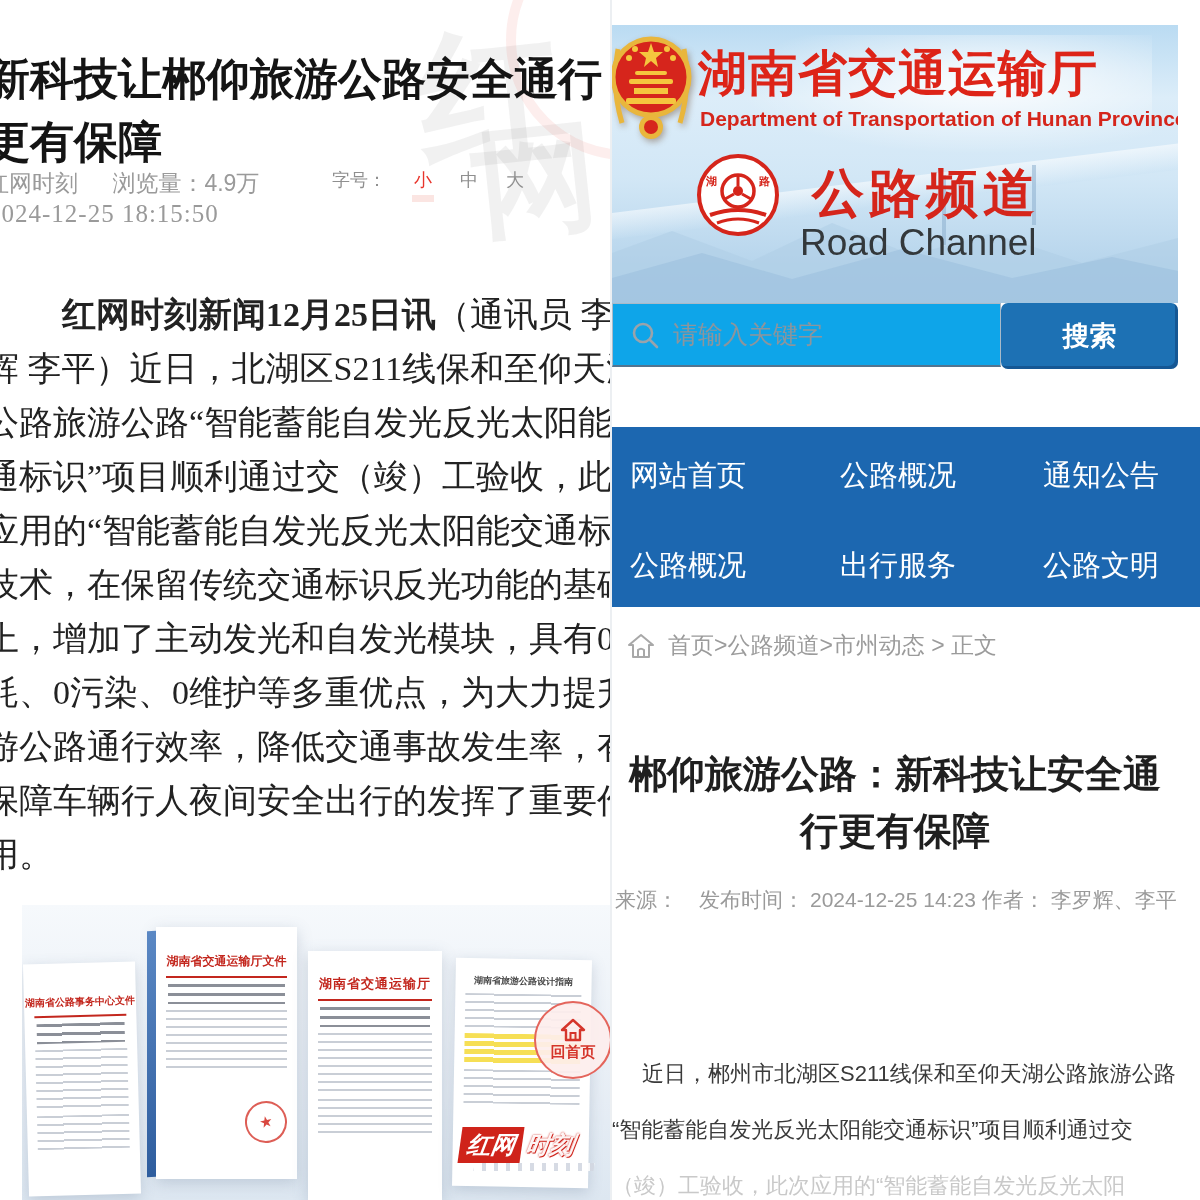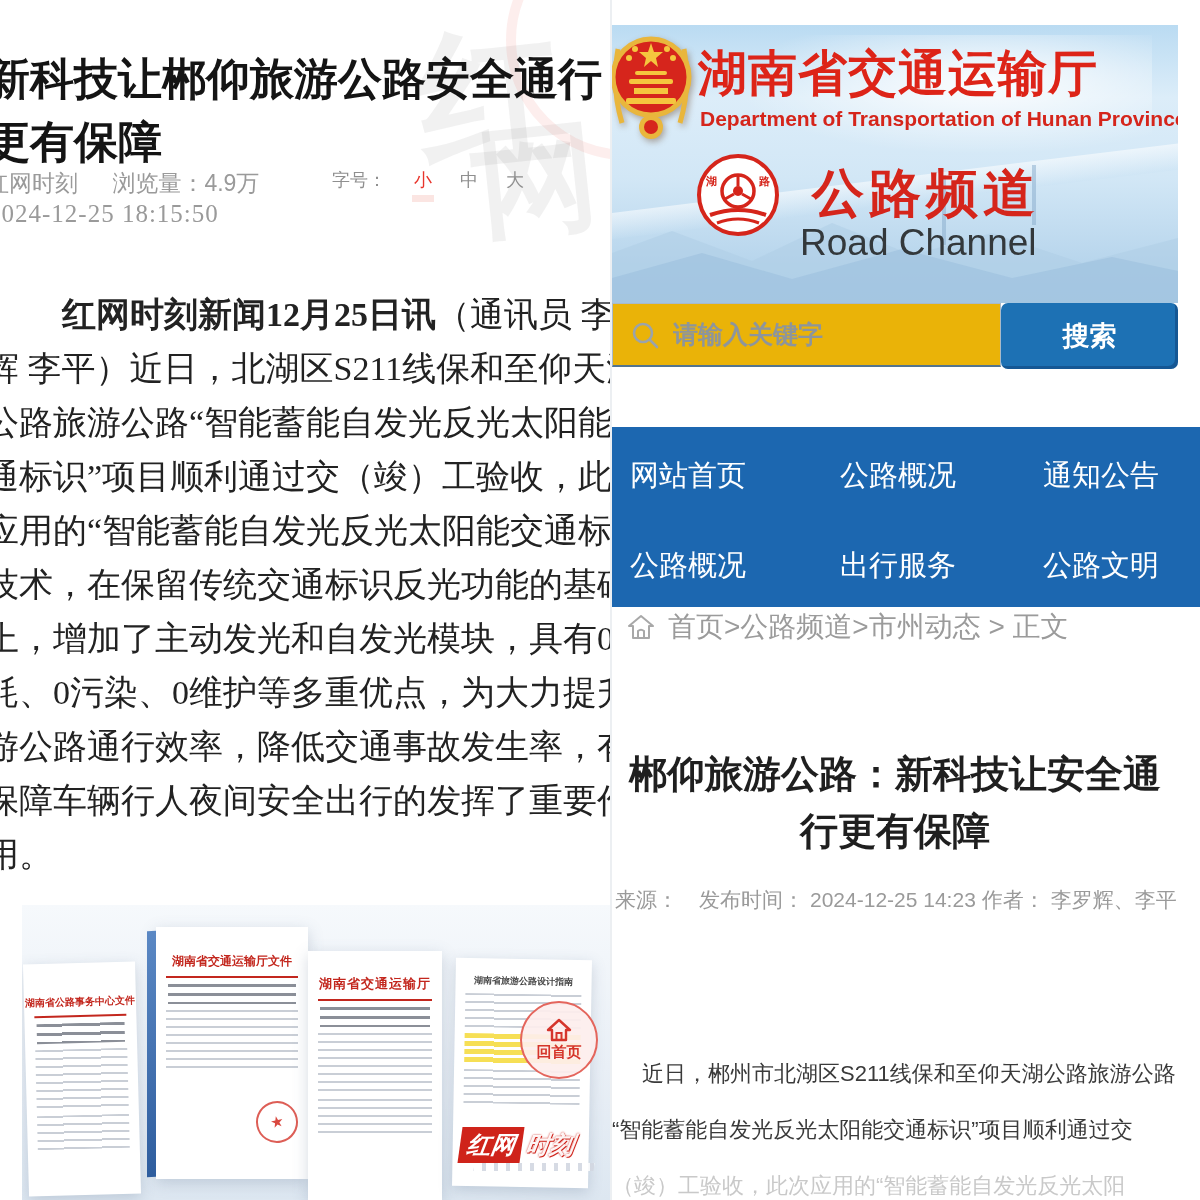--- a/index.html
+++ b/index.html
@@ -28,31 +28,31 @@
   .l-figure{position:absolute;left:22px;top:905px;width:588px;height:295px;overflow:hidden;
             background:linear-gradient(180deg,#f6f9fc 0%,#e9eff6 55%,#dde7f1 100%);}
   .doc{position:absolute;background:#fff;box-shadow:0 4px 14px rgba(90,110,140,.25);}
   .doc .dt-red{color:#c3271e;font-weight:700;text-align:center;white-space:nowrap;overflow:hidden;}
   .doc .rule{height:2px;background:#c3271e;margin:6px 10px;}
   .doc .fake{margin:6px 10px;height:60px;background:repeating-linear-gradient(180deg,#c9ced6 0 2px,transparent 2px 8px);}
   .doc .fake.small{height:34px;}
   .doc .dark{margin:4px 12px;height:20px;background:repeating-linear-gradient(180deg,#8b8f98 0 3px,transparent 3px 9px);}
   .doc1{left:4px;top:58px;width:112px;height:232px;transform:rotate(-1.5deg);}
   .doc1 .dt-red{font-size:10px;margin-top:32px;}
-  .doc2{left:134px;top:22px;width:152px;height:252px;}
+  .doc2{left:134px;top:22px;width:141px;height:252px;}
   .doc2 .spine{position:absolute;left:-9px;top:4px;width:9px;height:246px;background:linear-gradient(180deg,#5b88c4,#2e5d9e);transform:skewY(-4deg);}
   .doc2 .dt-red{font-size:12px;margin-top:26px;}
   .doc3{left:286px;top:46px;width:134px;height:249px;}
   .doc3 .dt-red{font-size:13px;margin-top:24px;letter-spacing:1px;}
   .doc4{left:432px;top:54px;width:136px;height:228px;transform:rotate(1deg);}
   .doc4 .dt-dark{color:#444;font-weight:700;font-size:9px;text-align:center;margin-top:16px;white-space:nowrap;}
   .doc4 .hl{margin:4px 10px;height:30px;background:repeating-linear-gradient(180deg,#f6df55 0 5px,#fff 5px 8px);}
   .seal{position:absolute;right:10px;bottom:36px;width:38px;height:38px;border:2px solid rgba(210,40,30,.75);border-radius:50%;
         color:rgba(210,40,30,.85);font-size:15px;display:flex;align-items:center;justify-content:center;transform:rotate(-12deg);}
-  .back-home{position:absolute;left:498px;top:96px;width:74px;height:74px;border-radius:50%;
+  .back-home{position:absolute;left:512px;top:96px;width:74px;height:74px;border-radius:50%;
              background:rgba(253,238,237,.92);border:2px solid #e4655c;display:flex;flex-direction:column;
              align-items:center;justify-content:center;color:#d5352b;cursor:pointer;}
   .back-home .bh-label{font-size:15px;font-weight:700;margin-top:1px;}
   .rn-logo{position:absolute;left:438px;top:222px;display:flex;transform:skewX(-8deg);align-items:center;}
   .rn-1{background:#cf231a;color:#fff;font-weight:800;font-style:italic;font-size:24px;padding:2px 7px;}
   .rn-2{color:rgba(255,255,255,.95);text-shadow:0 0 2px #cf231a,1px 1px 0 #cf231a;font-weight:800;font-style:italic;font-size:24px;padding:2px 4px;}
   .rn-sub{position:absolute;left:452px;top:258px;width:120px;height:8px;background:repeating-linear-gradient(90deg,rgba(255,255,255,.8) 0 8px,rgba(210,215,225,.9) 8px 12px);transform:skewX(-8deg);}
   
   .divider{position:absolute;left:610px;top:0;width:2px;height:1200px;background:#eceff2;}
   
@@ -66,28 +66,28 @@
   .t2{left:420px;top:140px;height:60px;}
   .mountains{position:absolute;left:0;bottom:0;width:566px;height:120px;}
   .emblem{position:absolute;left:-2px;top:6px;filter:drop-shadow(2px 3px 3px rgba(100,60,30,.4));}
   .dept-cn{position:absolute;left:86px;top:16px;font-size:49px;font-weight:800;color:#dd2418;letter-spacing:1px;white-space:nowrap;}
   .dept-en{position:absolute;left:88px;top:82px;font-size:21px;font-weight:700;color:#d5251b;white-space:nowrap;}
   .rc-logo{position:absolute;left:84px;top:128px;}
   .channel-cn{position:absolute;left:200px;top:134px;font-size:52px;font-weight:700;color:#d5251b;letter-spacing:5px;white-space:nowrap;}
   .channel-en{position:absolute;left:188px;top:197px;font-size:37px;font-weight:500;color:#33383b;white-space:nowrap;}
   .search-row{position:absolute;left:0;top:303px;width:566px;height:66px;}
   .search-input{position:absolute;left:0;top:0;width:389px;height:64px;box-sizing:border-box;border:1px solid #a9bac9;border-bottom:2px solid #53748f;
-                font-size:25px;color:#333;padding:0 10px 0 60px;outline:none;background:#eab308;font-family:"Liberation Sans",sans-serif;font-weight:bold;}
+                font-size:25px;color:#333;padding:0 10px 0 60px;outline:none;background:#0ea5e9;font-family:"Liberation Sans",sans-serif;}
   .search-input::placeholder{color:#8d959c;}
   .mag{position:absolute;left:18px;top:17px;pointer-events:none;}
   .search-btn{position:absolute;left:389px;top:0;width:177px;height:66px;background:#1d71b4;border:none;border-radius:7px;
               color:#fff;font-size:27px;font-weight:700;cursor:pointer;box-shadow:inset -3px -3px 0 rgba(10,40,90,.35);font-family:"Liberation Sans",sans-serif;}
   .nav{position:absolute;left:0;top:427px;width:667px;height:180px;background:#1c67b0;}
   .nav-item{position:absolute;color:#fff;font-size:29px;white-space:nowrap;cursor:pointer;}
-  .crumb{position:absolute;left:14px;top:608px;display:flex;align-items:center;color:#9b9b9b;font-size:28px;justify-content:center;}
+  .crumb{position:absolute;left:14px;top:630px;display:flex;align-items:center;color:#9b9b9b;font-size:23px;justify-content:center;}
   .crumb .txt{margin-left:12px;cursor:pointer;}
   .r-title{position:absolute;left:0;top:714px;width:566px;text-align:center;font-size:38px;line-height:57px;font-weight:700;color:#1f1f1f;}
   .r-meta{position:absolute;left:0;top:886px;width:566px;text-align:center;font-size:21px;color:#9a9a9a;white-space:nowrap;}
   .r-meta span{margin:0 3px;}
   .r-meta .gap{margin-right:18px;}
   .r-font{position:absolute;left:0;top:941px;width:566px;text-align:center;font-size:22px;color:#8f8f8f;}
   .r-font .fs{margin:0 4px;cursor:pointer;}
   .fs-small{color:#4f9bd5;}
   .r-body{position:absolute;left:0;top:1046px;width:588px;font-size:22px;line-height:56px;color:#3a3a3a;}
   .r-body .rl{white-space:nowrap;}

